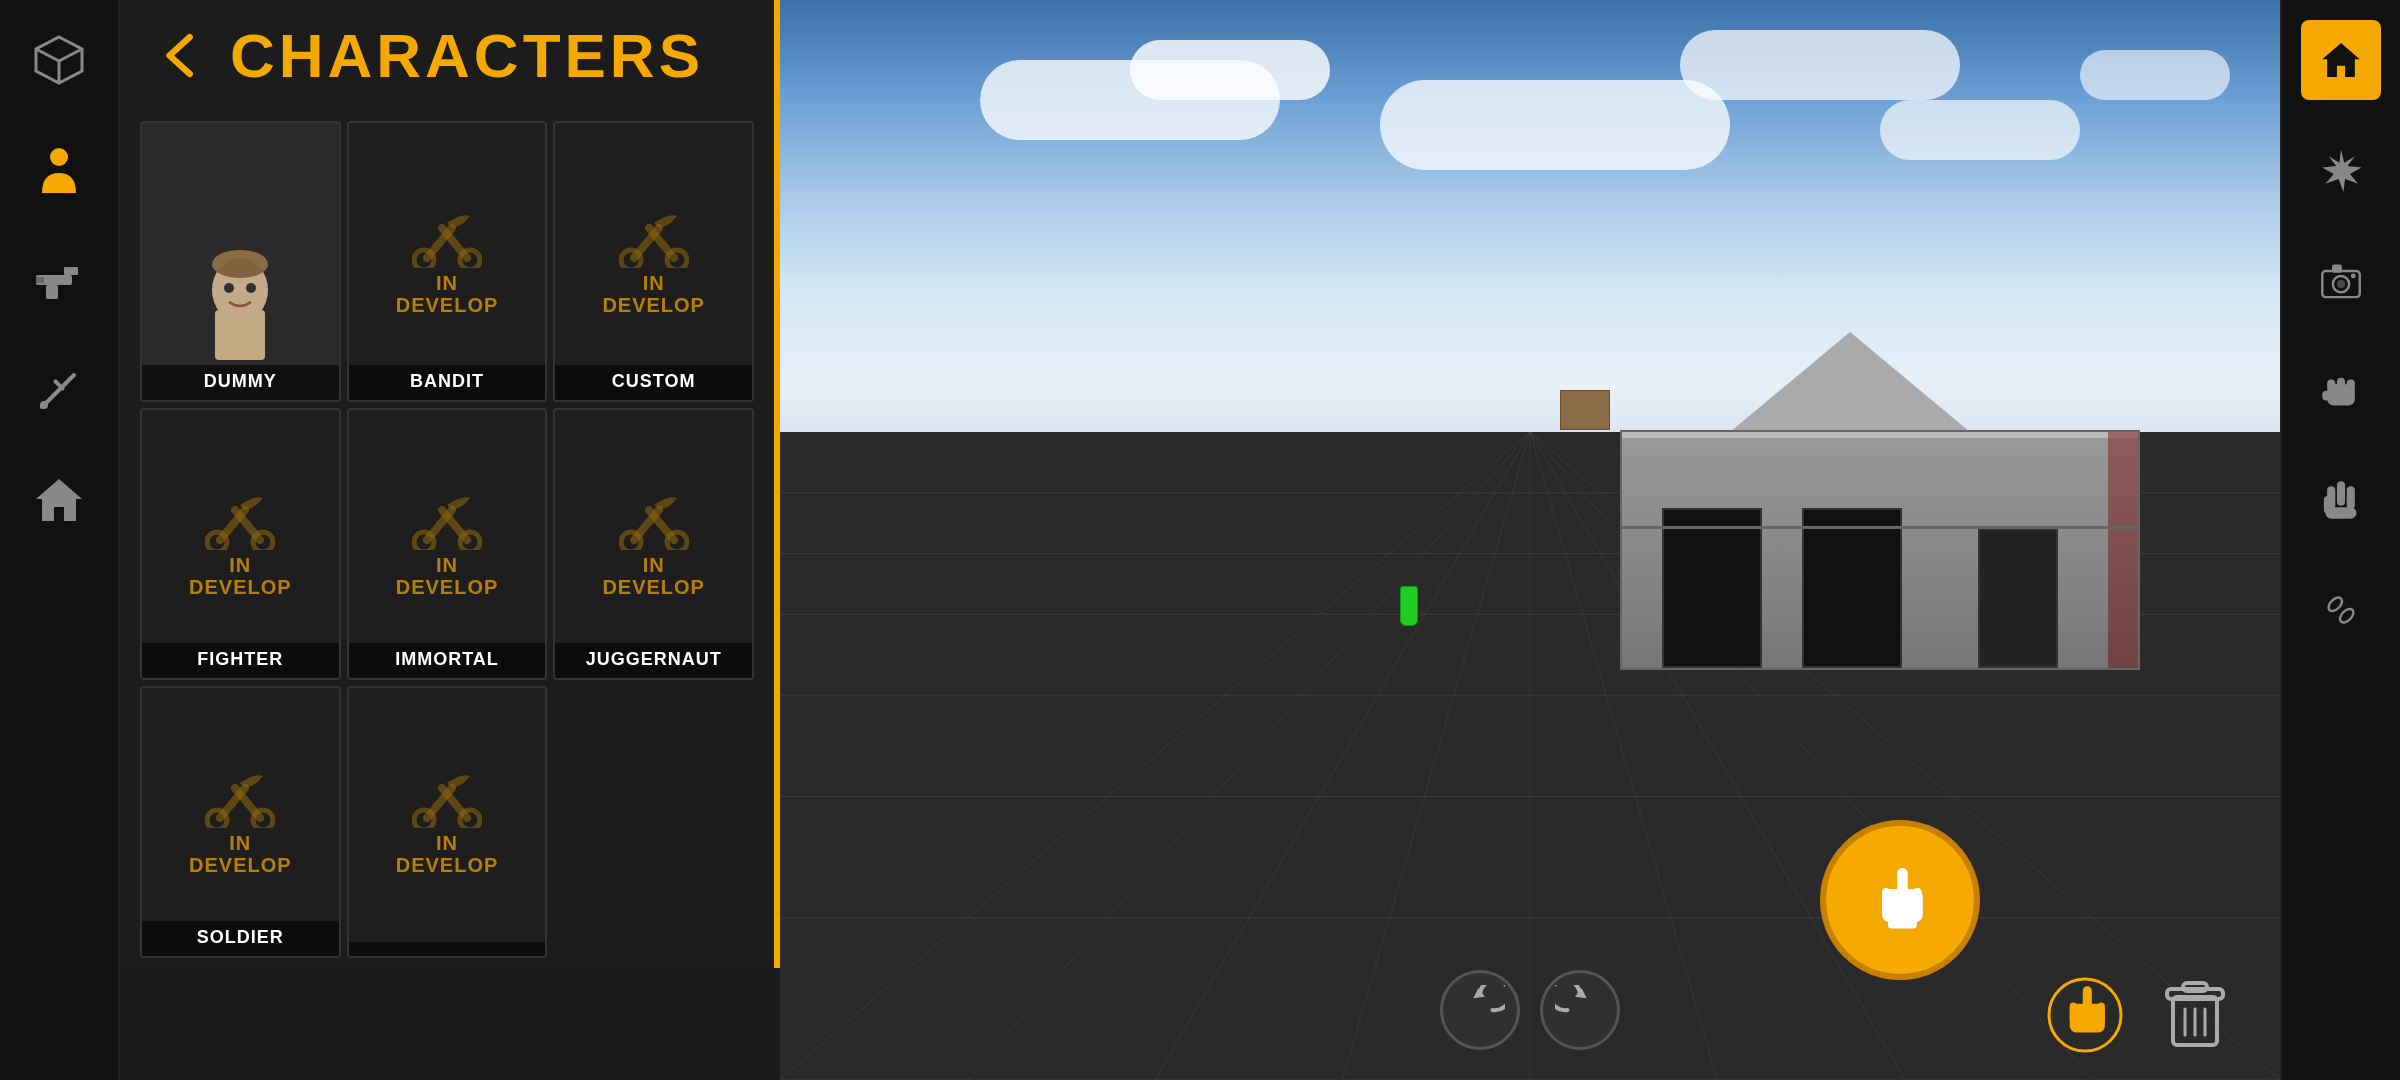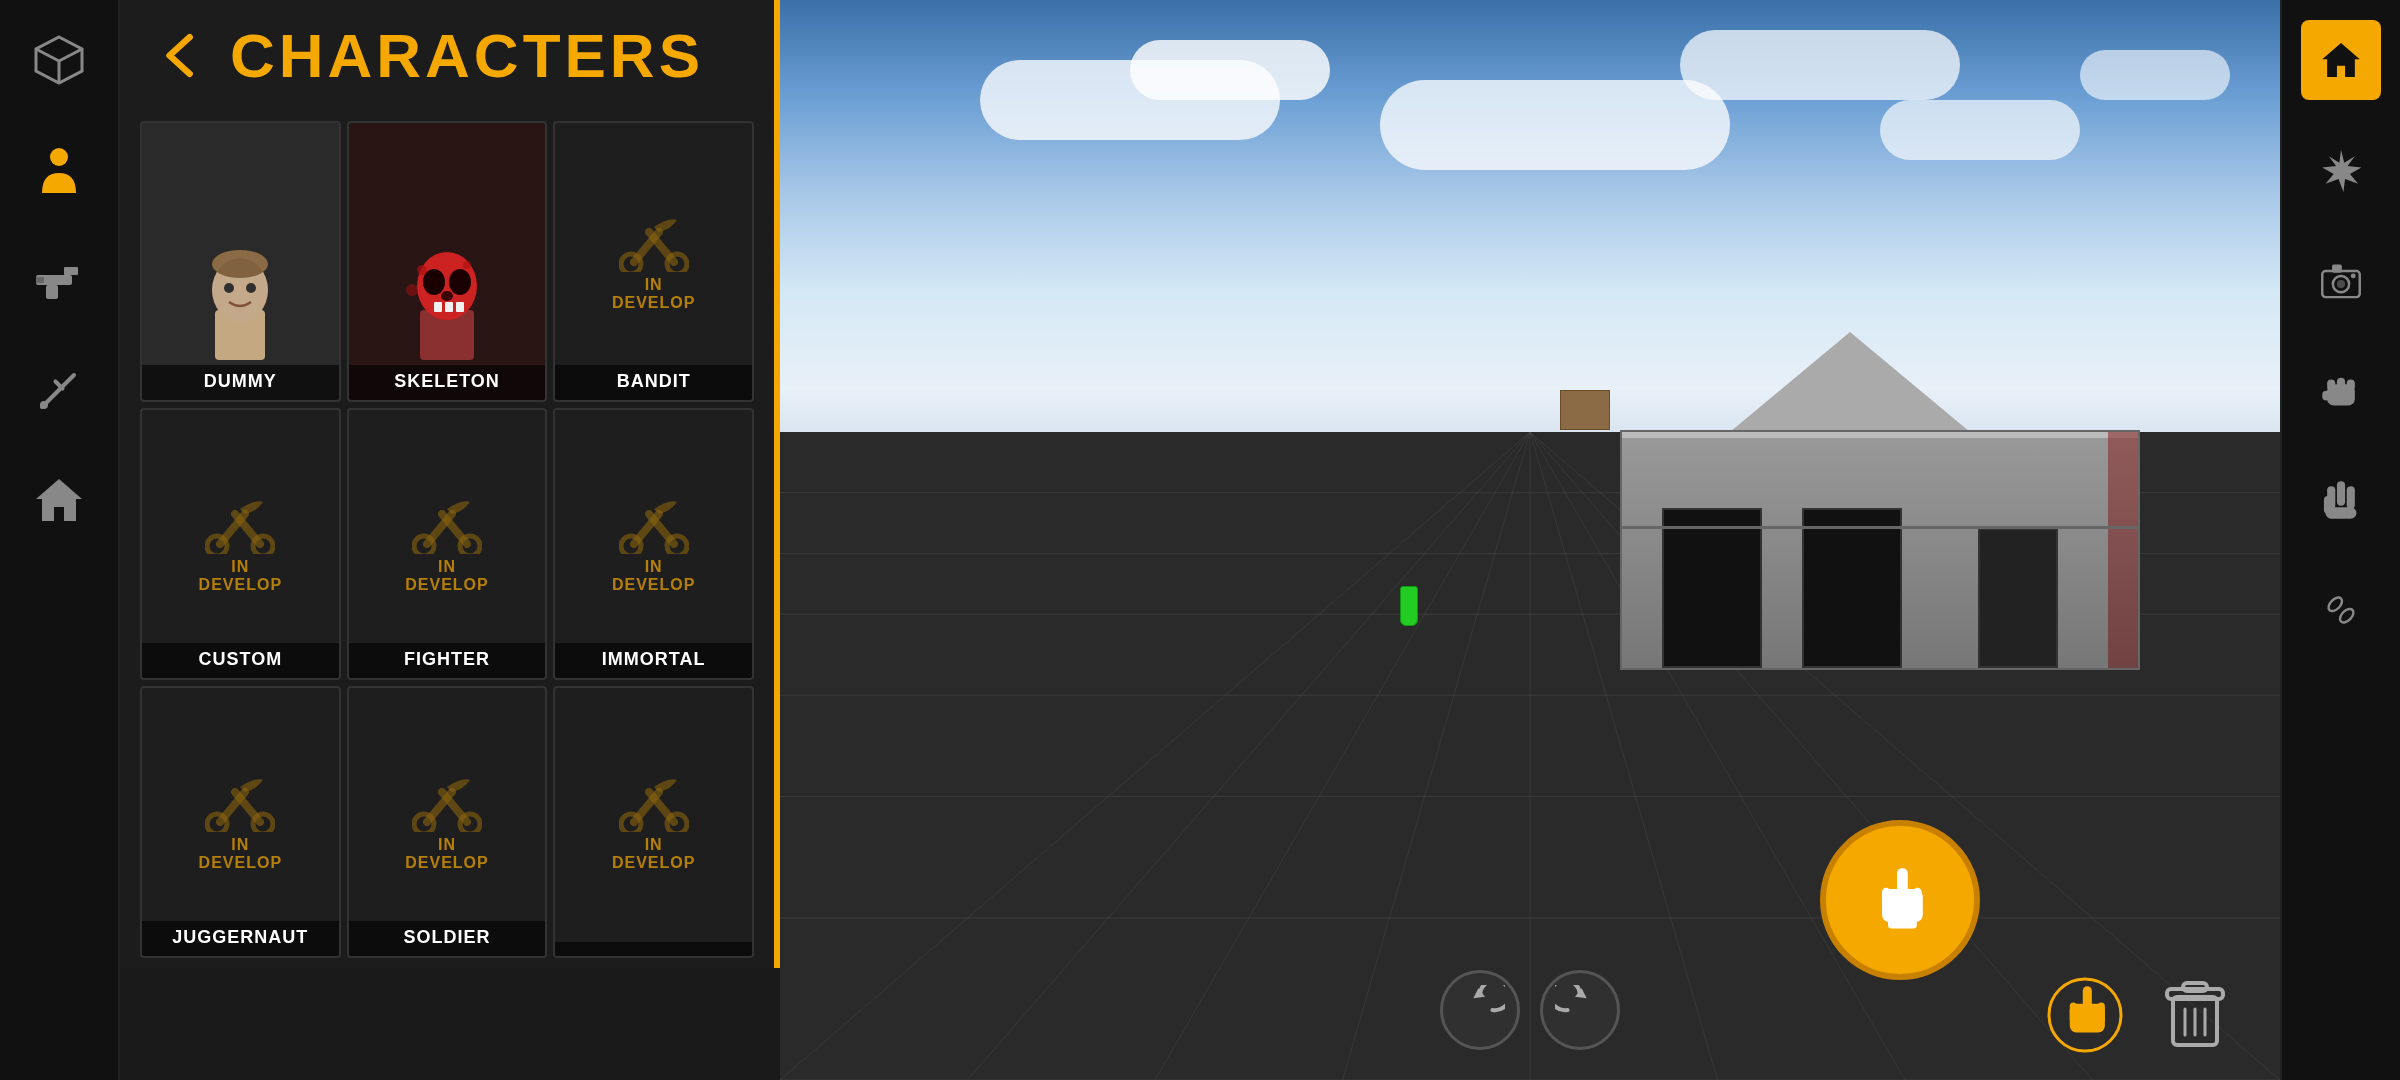--- a/index.html
+++ b/index.html
@@ -123,21 +123,21 @@
     .in-develop-overlay {
       position: absolute;
       top: 0; left: 0; right: 0; bottom: 0;
       display: flex;
       flex-direction: column;
       align-items: center;
       justify-content: center;
       gap: 4px;
     }
     .in-develop-text {
-      font-size: 16px;
+      font-size: 20px;
       font-weight: 900;
       color: #f5a800;
       opacity: 0.7;
       text-align: center;
       text-transform: uppercase;
       line-height: 1.1;
       letter-spacing: 1px;
     }
     .wrench-icon {
       opacity: 0.5;
@@ -329,43 +329,20 @@
           <ellipse cx="66" cy="48" rx="5" ry="5" fill="#333"></ellipse>
 
           <path d="M44,62 Q55,70 66,62" fill="none" stroke="#8B5A3C" stroke-width="2.5"></path>
 
           <ellipse cx="55" cy="50" rx="28" ry="32" fill="rgba(0,0,0,0.08)"></ellipse>
         </svg>
       </div>
       <div class="char-label">DUMMY</div>
     </div>
 
-    <div class="char-card unlocked" style="background:#2a1515;">
-      <div class="char-portrait">
-        <svg viewBox="0 0 110 120" width="110" height="120">
-          <rect x="28" y="70" width="54" height="50" rx="4" fill="#8B3030"></rect>
-
-          <ellipse cx="55" cy="46" rx="30" ry="34" fill="#cc2222"></ellipse>
-
-          <ellipse cx="42" cy="42" rx="11" ry="13" fill="#1a0000"></ellipse>
-          <ellipse cx="68" cy="42" rx="11" ry="13" fill="#1a0000"></ellipse>
-
-          <ellipse cx="55" cy="56" rx="6" ry="5" fill="#3a0000"></ellipse>
-
-          <rect x="42" y="62" width="8" height="10" rx="1" fill="#f0f0f0"></rect>
-          <rect x="53" y="62" width="8" height="10" rx="1" fill="#f0f0f0"></rect>
-          <rect x="64" y="62" width="8" height="10" rx="1" fill="#f0f0f0"></rect>
-
-          <circle cx="30" cy="30" r="5" fill="#aa1010" opacity="0.7"></circle>
-          <circle cx="75" cy="25" r="4" fill="#aa1010" opacity="0.6"></circle>
-          <circle cx="20" cy="50" r="6" fill="#aa1010" opacity="0.5"></circle>
-        </svg>
-      </div>
-      <div class="char-label">SKELETON</div>
-    </div>
 
 
     <div class="char-card locked">
       <div class="in-develop-overlay">
         <svg width="70" height="60" viewBox="0 0 70 60" class="wrench-icon">
           <path d="M15,50 L40,20" stroke="#f5a800" stroke-width="8" stroke-linecap="round" opacity="0.6"></path>
           <circle cx="12" cy="52" r="10" fill="none" stroke="#f5a800" stroke-width="5" opacity="0.6"></circle>
           <path d="M35,15 Q50,5 58,8 Q52,16 46,18 L40,20 Z" fill="#f5a800" opacity="0.6"></path>
 
           <path d="M55,50 L30,20" stroke="#f5a800" stroke-width="8" stroke-linecap="round" opacity="0.6"></path>

